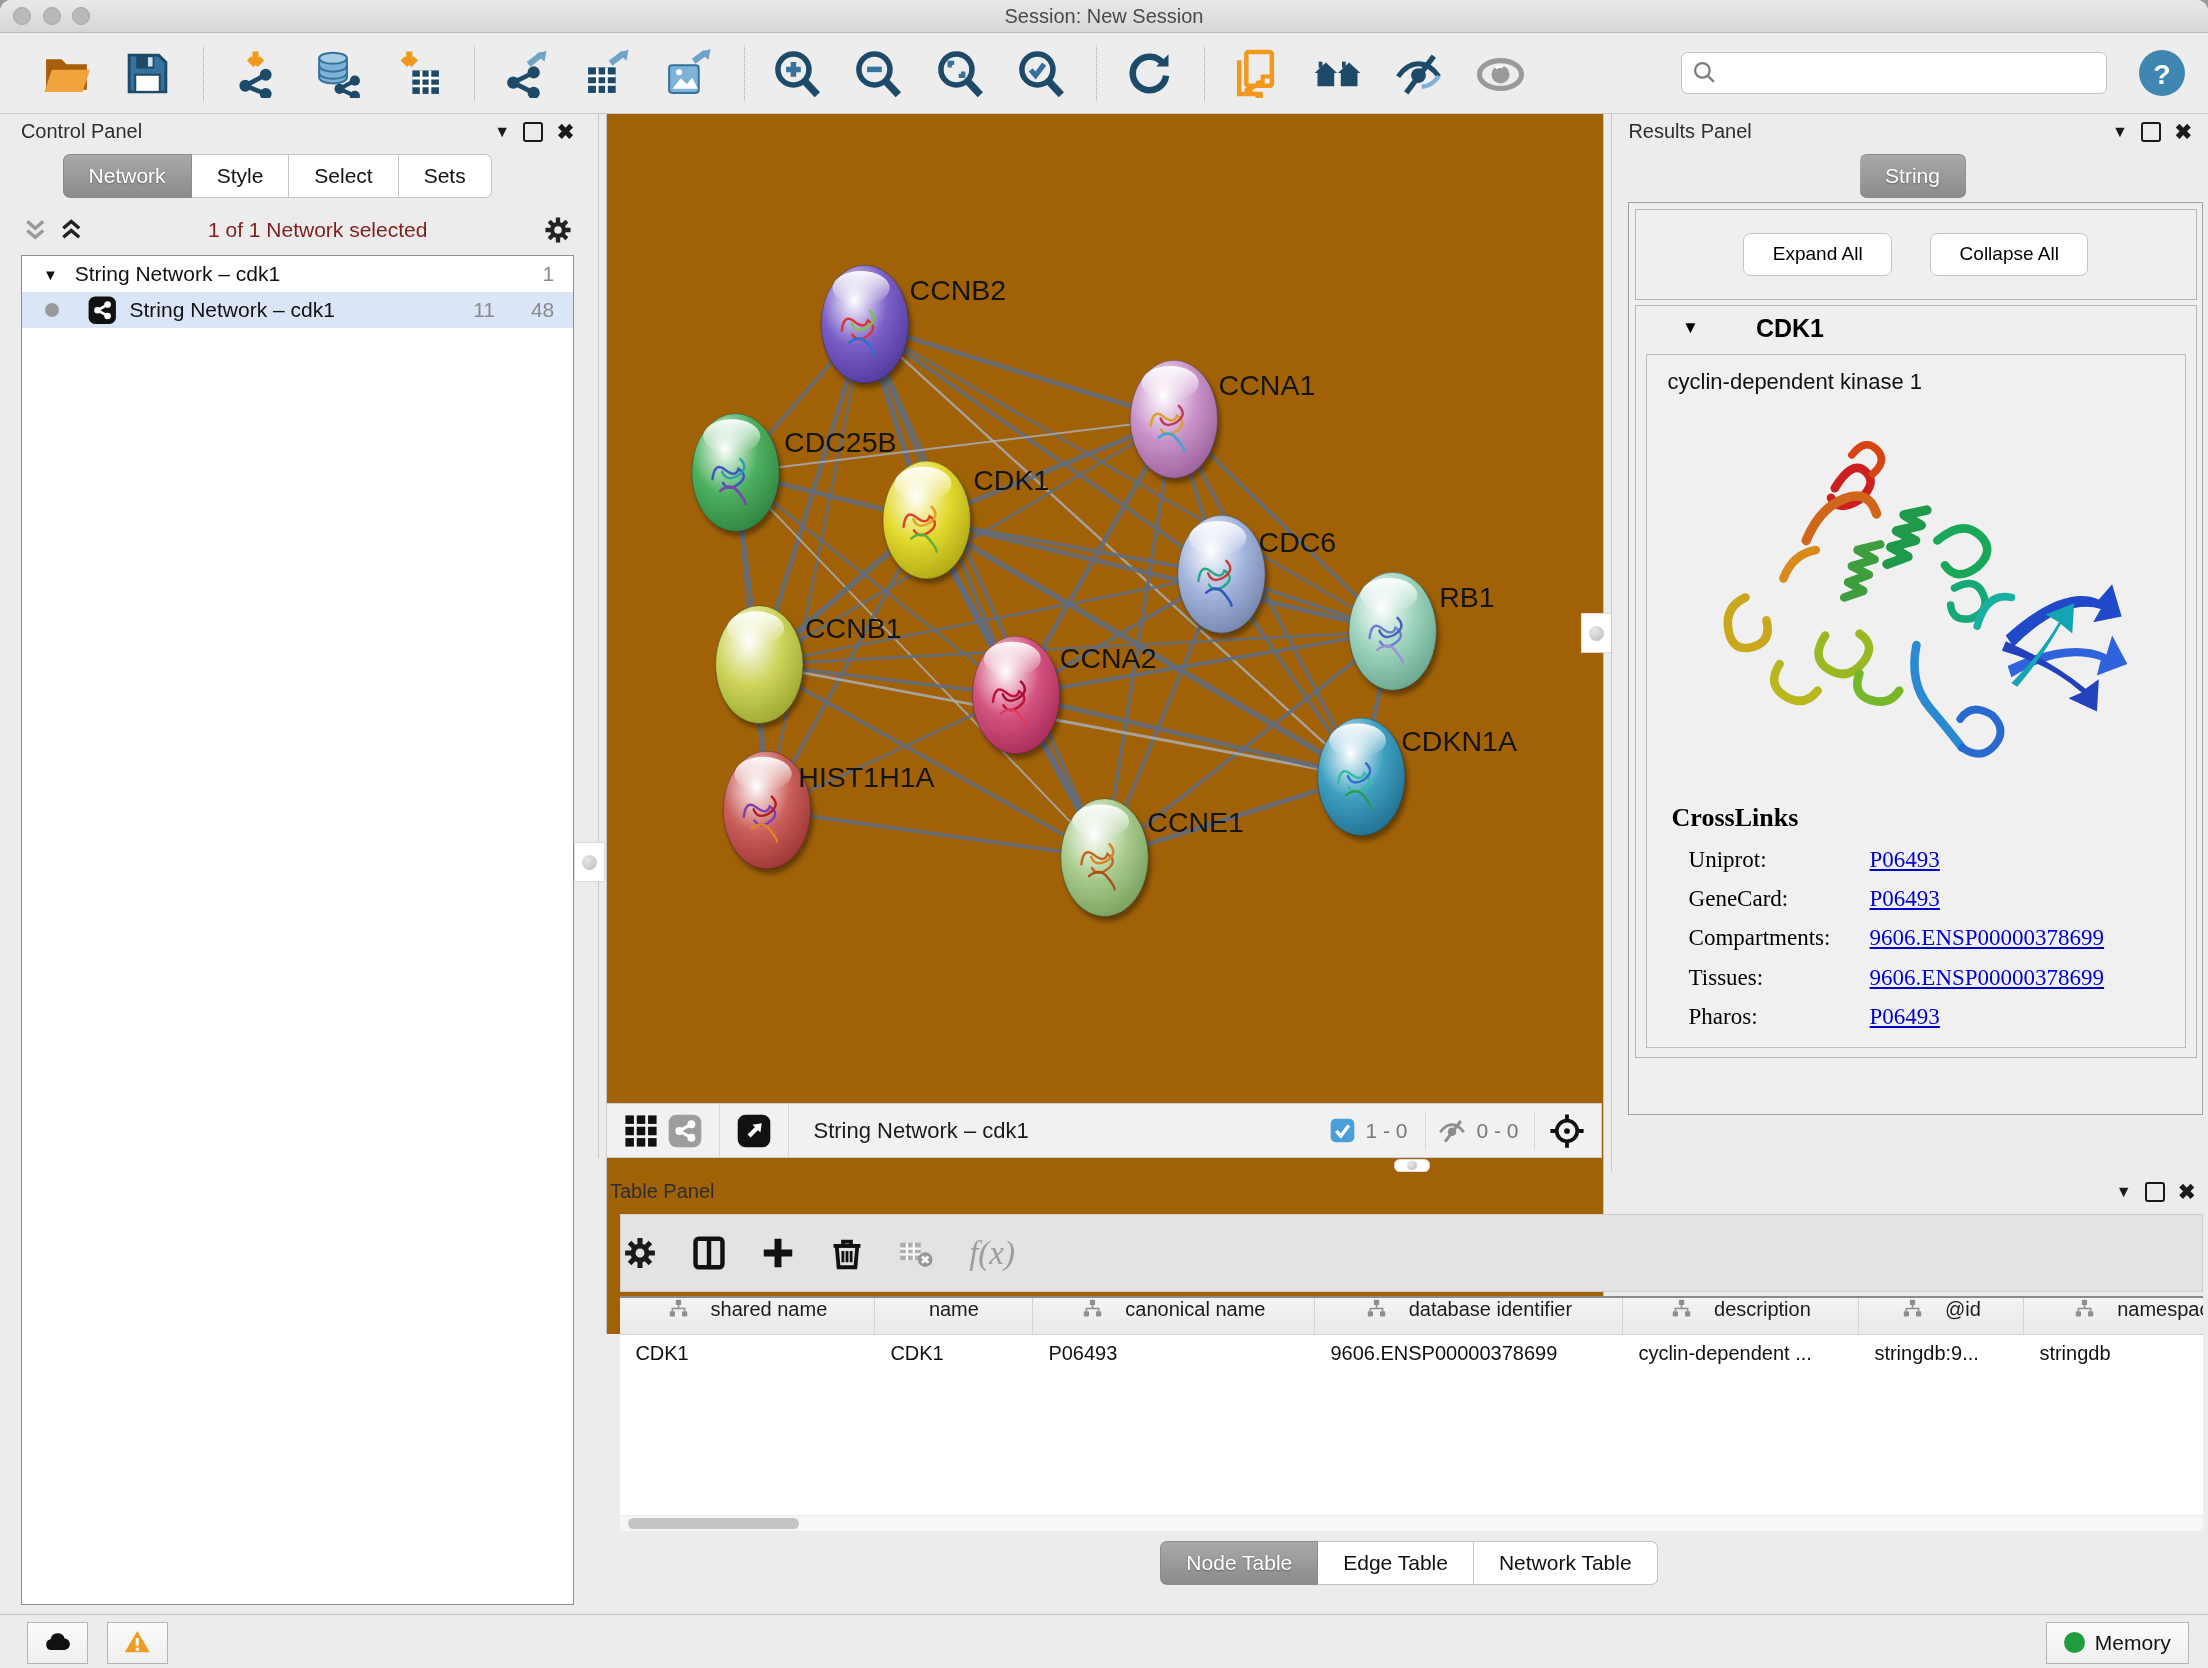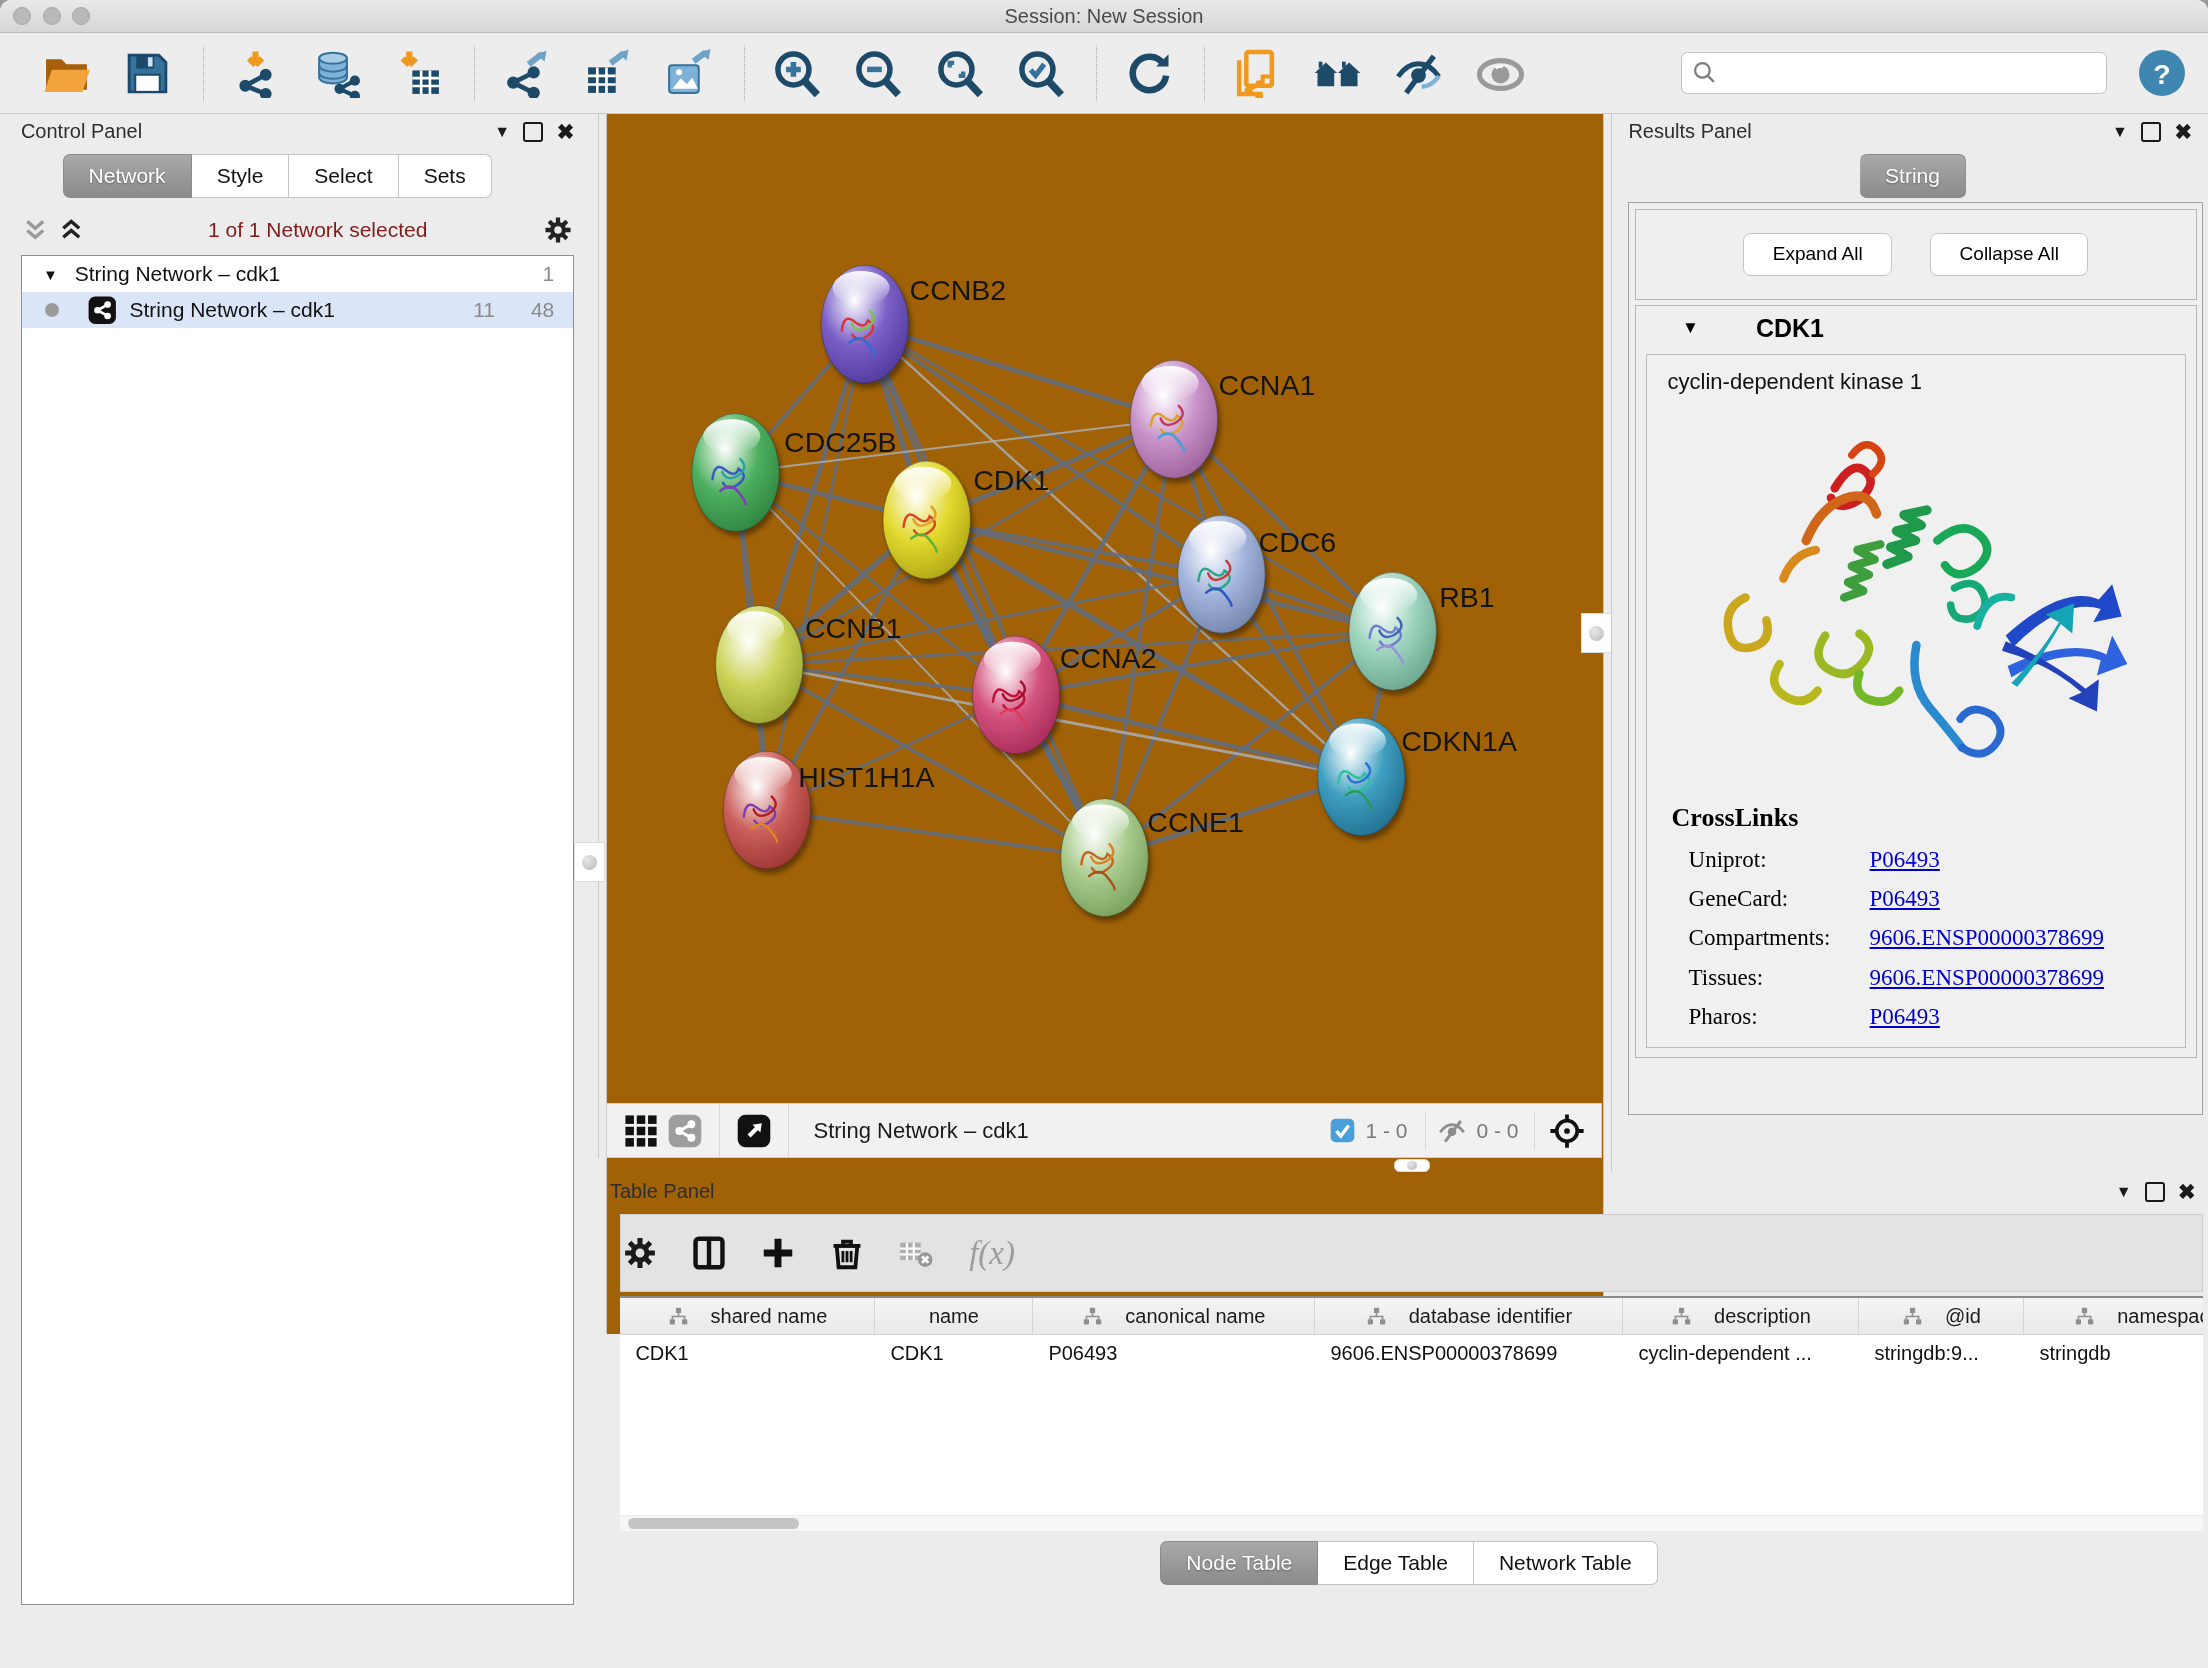--- a/index.html
+++ b/index.html
@@ -71,21 +71,21 @@
   .cl-row{display:flex;font-family:"Liberation Serif",serif;font-size:23px;margin:13.3px 0 0 42px;}
   .cl-row .lb{width:181px;color:#000;}
   .cl-row a{color:#0000cc;text-decoration:underline;}
   
   .table-panel{position:absolute;left:609px;top:1172px;width:1600px;height:443px;}
   .tp-toolbar{position:absolute;left:11.4px;right:5.7px;top:42px;height:78px;background:#e3e3e3;border:1px solid #cdcdcd;display:flex;align-items:center;box-sizing:border-box;}
   .tp-toolbar .tbtn{width:42px;height:42px;margin-right:27px;background:none;border:none;padding:0;cursor:pointer;}
   .tp-toolbar svg{width:38px;height:38px;display:block;}
   .tp-table{position:absolute;left:11.4px;right:5.7px;top:124px;height:217px;background:#fff;border-top:2.9px solid #8a8a8a;overflow:hidden;}
   .t-headrow{display:flex;height:36px;background:linear-gradient(#f4f4f4,#e9e9e9);border-bottom:1.9px solid #d2d2d2;}
-  .t-hcell{display:flex;align-items:center;justify-content:center;gap:22px;border-right:1px solid #d4d4d4;font-size:20px;color:#1b1b1b;box-sizing:border-box;flex:0 0 auto;overflow:hidden;white-space:nowrap;}
+  .t-hcell{display:flex;align-items:flex-start;justify-content:center;gap:22px;border-right:1px solid #d4d4d4;font-size:20px;color:#1b1b1b;box-sizing:border-box;flex:0 0 auto;overflow:hidden;white-space:nowrap;}
   .t-hcell svg{width:21px;height:21px;flex:0 0 auto;}
   .t-row{display:flex;height:36px;}
   .t-cell{display:flex;align-items:center;padding-left:15px;font-size:20px;color:#111;box-sizing:border-box;flex:0 0 auto;overflow:hidden;white-space:nowrap;}
   .tp-scroll{position:absolute;left:11.4px;right:5.7px;top:344px;height:15px;background:#f6f6f6;}
   .tp-scroll .thumb{position:absolute;left:7.6px;top:1.9px;width:171px;height:11.4px;border-radius:5.7px;background:#c4c4c4;}
   .tp-tabs{position:absolute;left:0;right:0;top:369px;display:flex;justify-content:center;}
   
   .statusbar{position:absolute;left:0;right:0;bottom:0;height:53px;background:#ececec;border-top:1px solid #c4c4c4;}
   .sb-btn{position:absolute;top:6.7px;height:42px;background:linear-gradient(#fbfbfb,#efefef);border:1.4px solid #b5b5b5;display:flex;align-items:center;justify-content:center;cursor:pointer;}
   .sb-btn svg{width:28.5px;height:28.5px;}
@@ -803,15 +803,33 @@
     <div class="tp-scroll">
         <span class="thumb"></span>
       </div>
     <div class="tp-tabs" id="tp-tabs">
         <div class="tab sel">Node Table</div>
         <div class="tab">Edge Table</div>
         <div class="tab">Network Table</div>
       </div>
   </div>
 
+  <div class="statusbar">
+    <button class="sb-btn" style="left:27px;width:61px;">
+      <svg viewBox="0 0 24 24">
+          <path d="M7 18.5a4.6 4.6 0 0 1-.6-9.1A6.1 6.1 0 0 1 18.2 8.8 4.1 4.1 0 0 1 17.4 18.5z" fill="#111"></path>
+        </svg>
+    </button>
+    <button class="sb-btn" style="left:107px;width:61px;">
+      <svg viewBox="0 0 24 24">
+          <path d="M12 2.5L22.5 20.5H1.5z" fill="#ef9b20"></path>
+          <rect x="10.7" y="8.5" width="2.6" height="6.5" fill="#fff"></rect>
+          <rect x="10.7" y="16.6" width="2.6" height="2.6" fill="#fff"></rect>
+        </svg>
+    </button>
+    <button class="sb-btn memory-btn">
+      <span class="dot" style="background: rgb(31, 157, 63);"></span>
+      <span>Memory</span>
+    </button>
+  </div>
 
 </div>
 
 
 </body></html>

